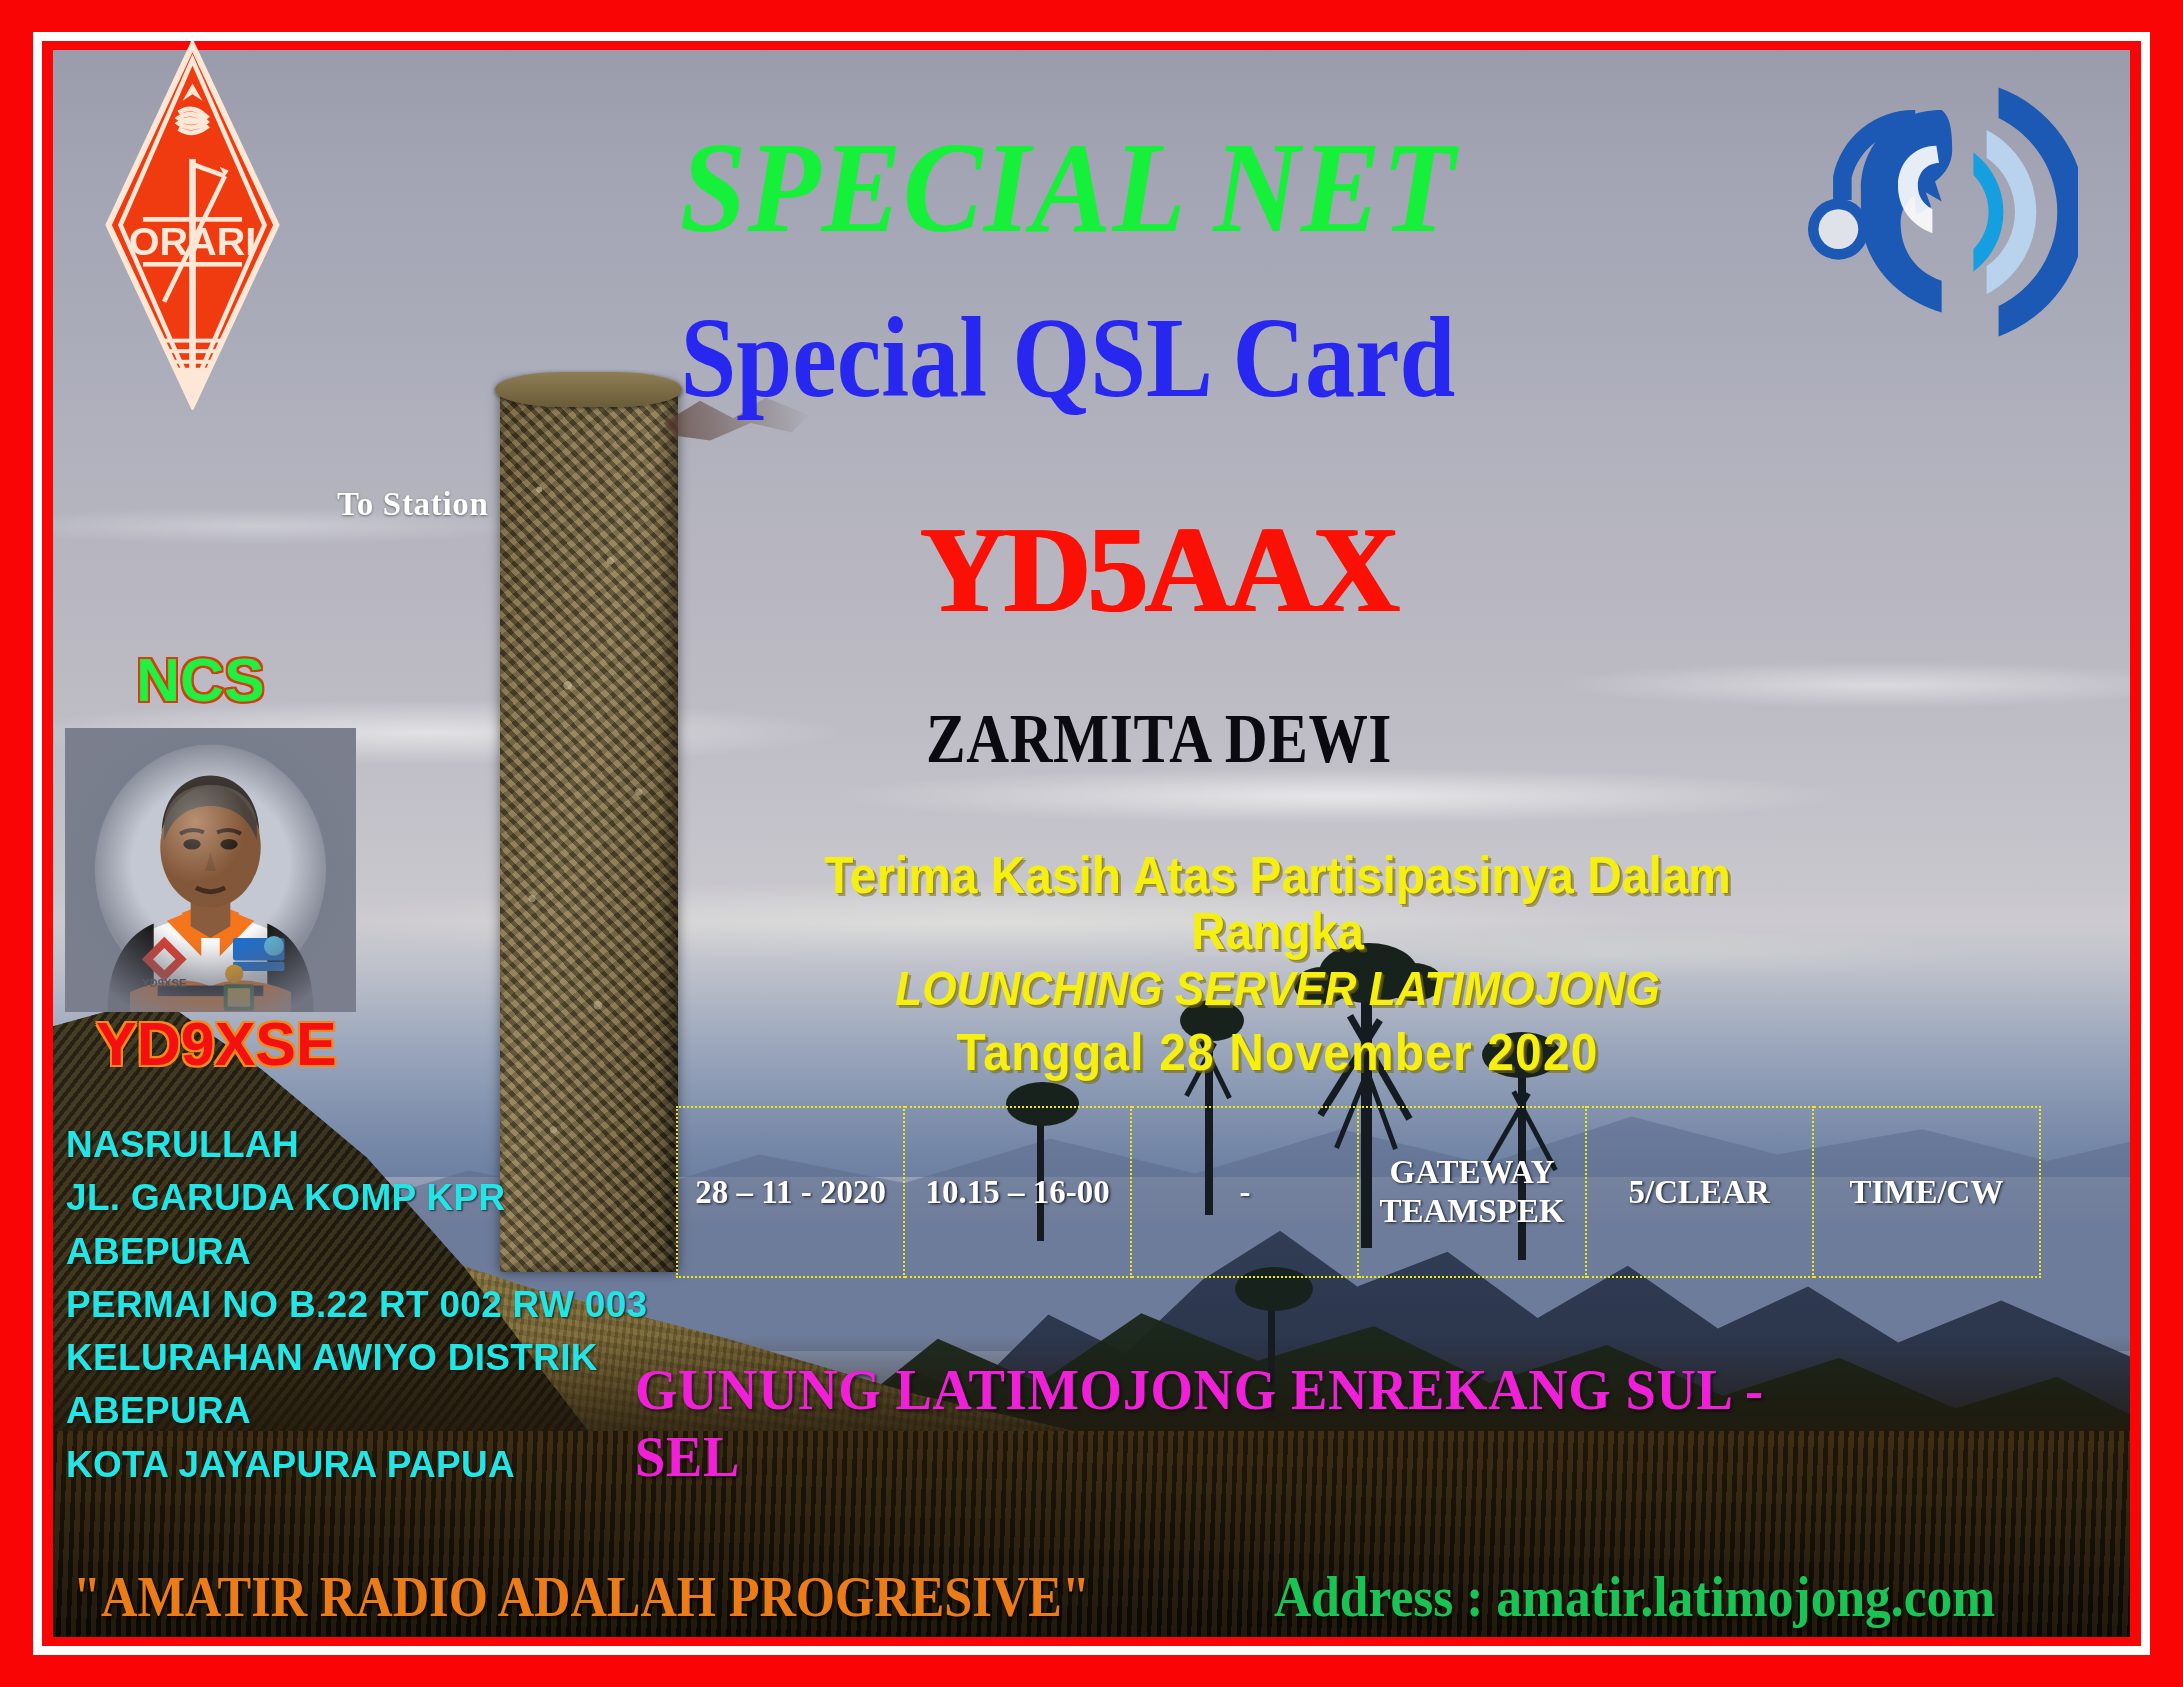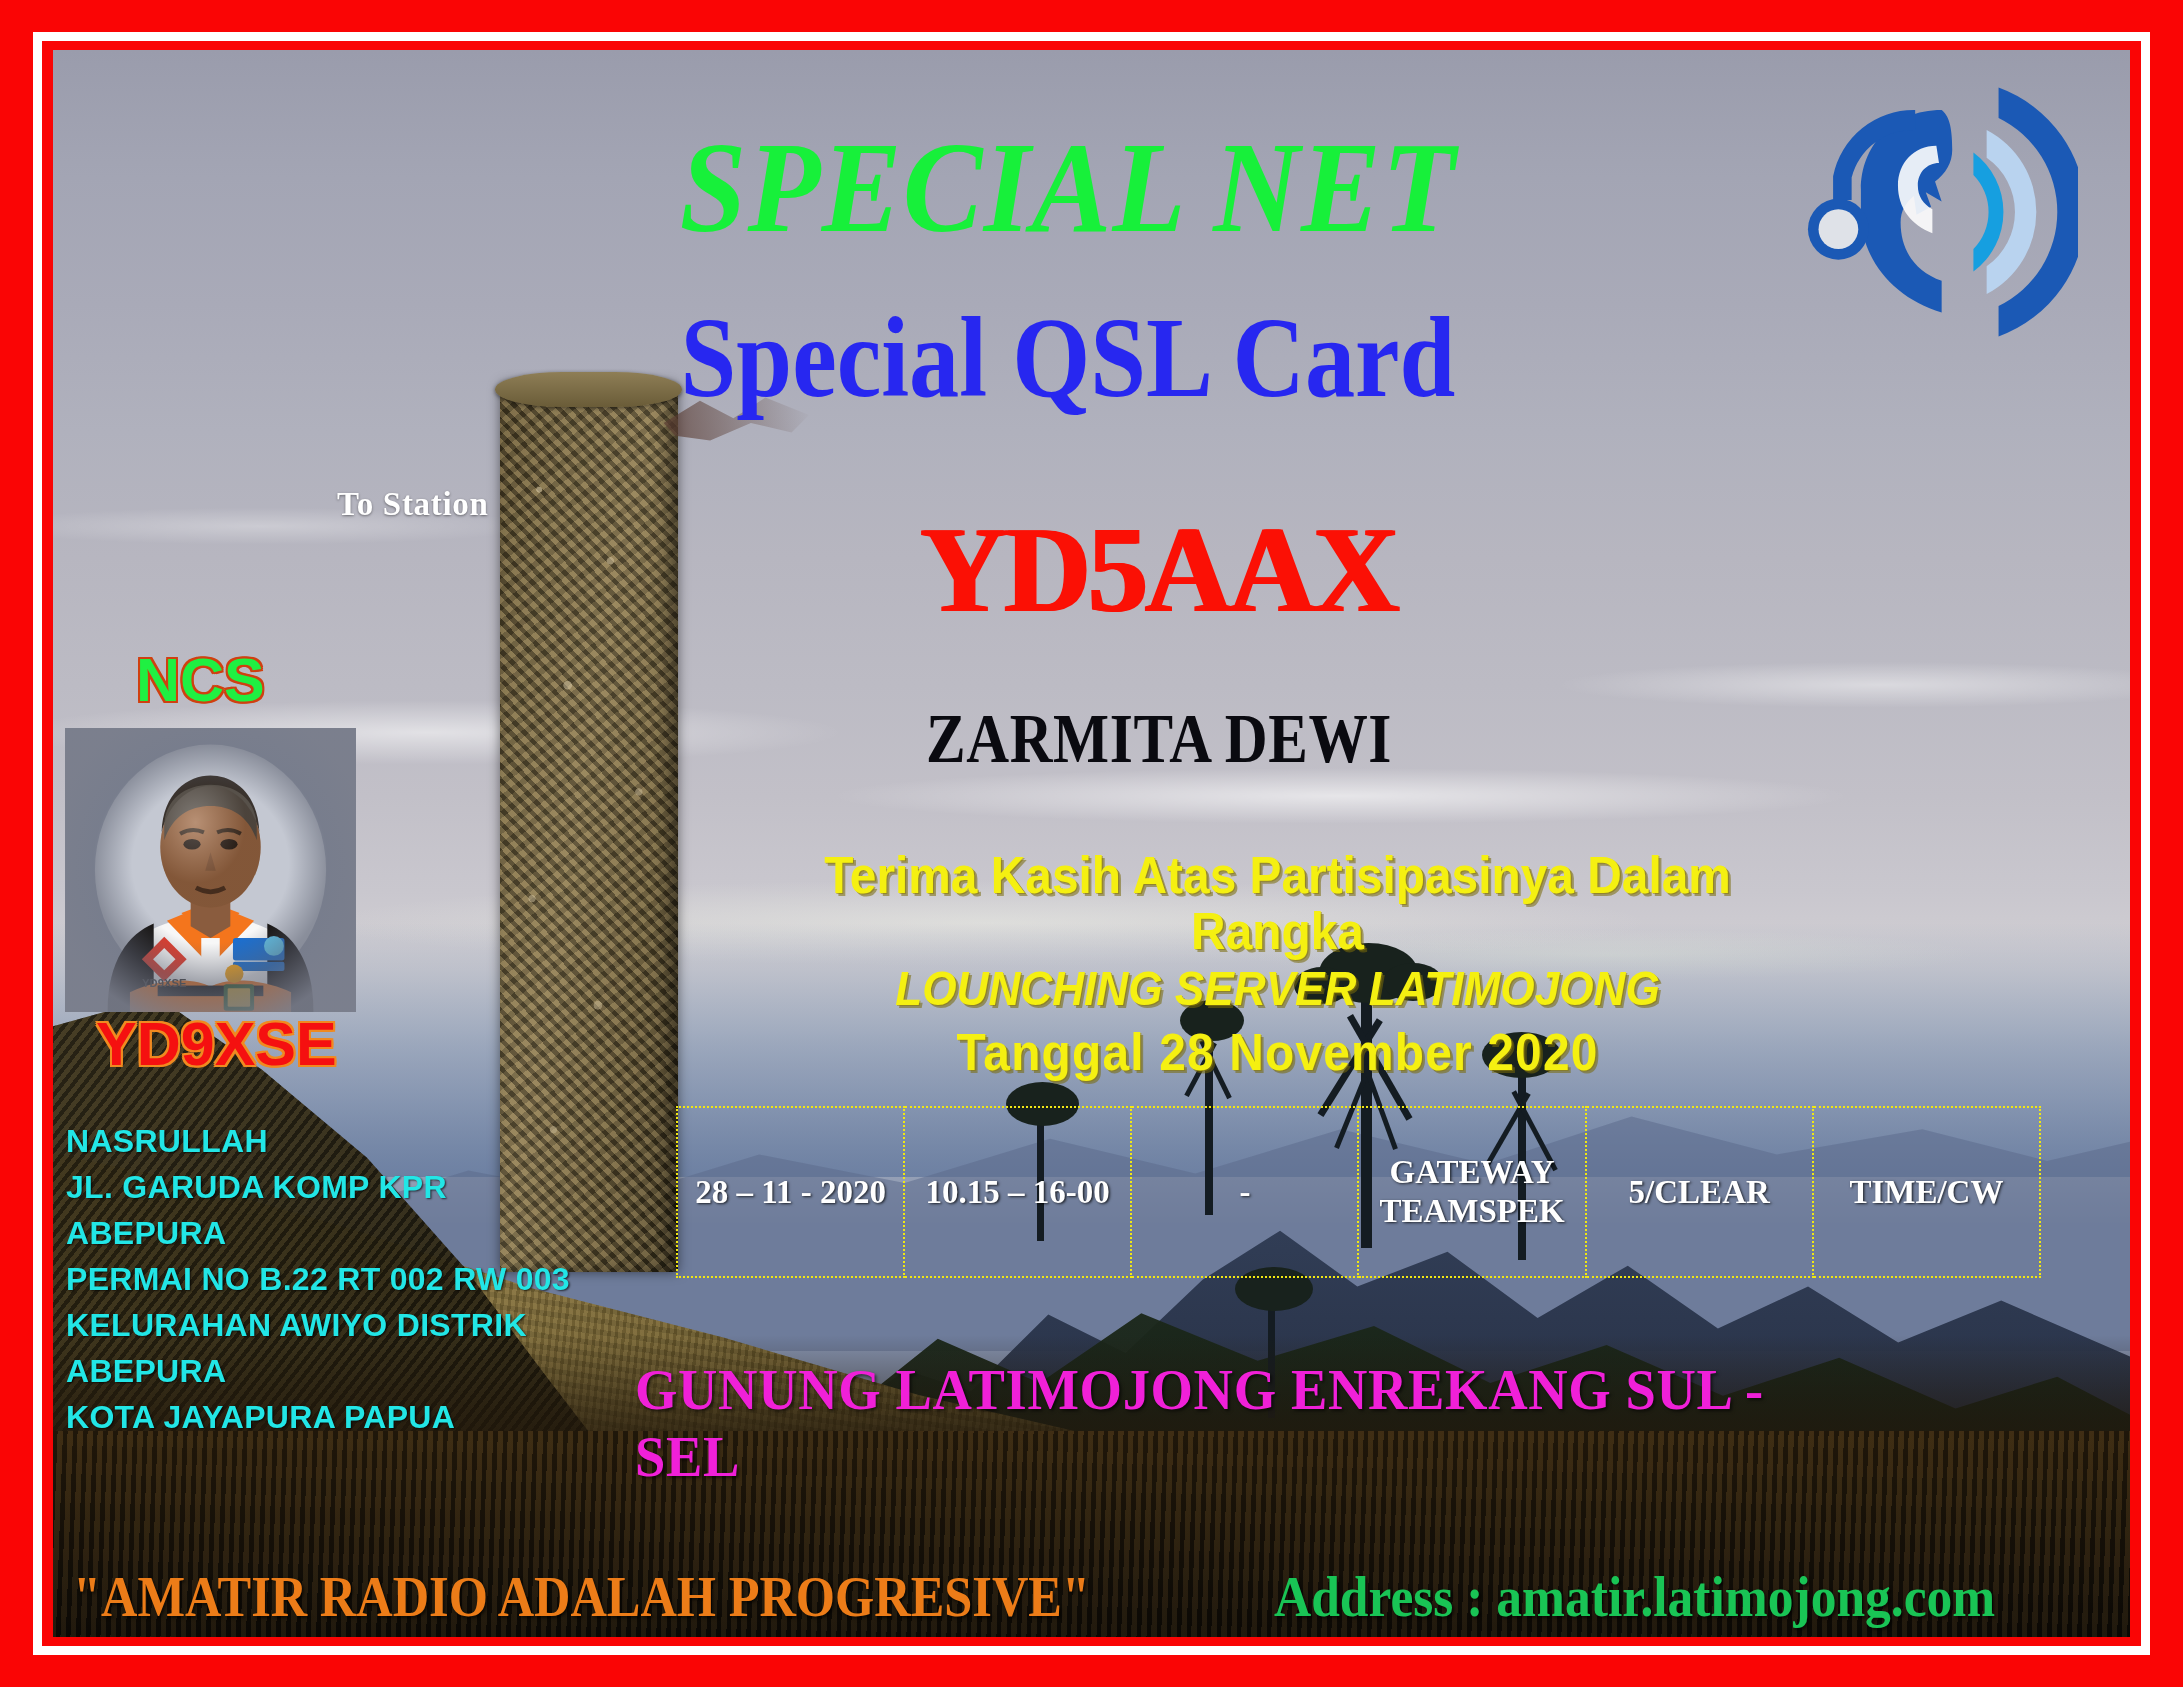--- a/index.html
+++ b/index.html
@@ -149,21 +149,21 @@
   #portrait{position:absolute;left:0;top:0;width:100%;height:100%;}
   #pvig{position:absolute;left:0;top:0;width:100%;height:100%;
       background:radial-gradient(ellipse 56% 58% at 50% 48%, rgba(0,0,0,0) 48%, rgba(90,95,110,.55) 72%, rgba(120,124,138,.92) 100%);}
   #ycall{position:absolute;left:96px;top:1009px;font-family:"Liberation Sans",sans-serif;
       font-weight:bold;font-size:61px;color:#f51010;
       text-shadow:-2px -2px 0 #f08a20,2px -2px 0 #f08a20,-2px 2px 0 #f08a20,2px 2px 0 #f08a20,
                   0 -2px 0 #f08a20,0 2px 0 #f08a20,-2px 0 0 #f08a20,2px 0 0 #f08a20;}
 
   
   #addr{position:absolute;left:66px;top:1118px;font-family:"Liberation Sans",sans-serif;
-      font-weight:bold;font-size:32px;line-height:1.44;color:#22e6e6;
+      font-weight:bold;font-size:37px;line-height:1.44;color:#22e6e6;
       text-shadow:1.3px 1.3px 2px rgba(0,0,0,.65);letter-spacing:0.3px;}
   #addr div{white-space:nowrap;}
 
   
   #qtable{position:absolute;left:676px;top:1106px;width:1365px;height:172px;
       border-collapse:collapse;table-layout:fixed;}
   #qtable td{border:2.6px dotted #f2e811;text-align:center;vertical-align:middle;
       color:#ffffff;font-family:"Liberation Serif",serif;font-weight:bold;
       text-shadow:1.3px 1.3px 2.6px rgba(0,0,0,.75);padding:0;}
   #qtable tr.hdr td{height:65px;font-size:33px;letter-spacing:0.7px;transform:scaleX(.9);}
@@ -237,20 +237,39 @@
     <div id="botdark"></div>
     <div id="botdark2"></div>
 
     <div id="cairn"></div>
     <div id="cairntop"></div>
     <div id="wisp"></div>
   </div>
 
   <div id="content">
 
+    <div id="orari">
+      <svg viewBox="0 0 270 560" xmlns="http://www.w3.org/2000/svg">
+        <polygon points="135,8 262,280 135,552 8,280" fill="#f03a10" stroke="#fde8d8" stroke-width="9"></polygon>
+        <polygon points="135,30 244,280 135,530 26,280" fill="none" stroke="#fde8d8" stroke-width="7"></polygon>
+        <rect x="130" y="180" width="10" height="330" fill="#fde8d8"></rect>
+        <path d="M135,66 L120,92 L135,82 L150,92 Z" fill="#fde8d8"></path>
+        <path d="M114,110 q21,-14 42,6 q-21,16 -42,2 q21,-14 42,6 q-21,16 -42,2 q21,-14 42,6 q-21,16 -42,2" fill="none" stroke="#fde8d8" stroke-width="7"></path>
+        <line x1="135" y1="188" x2="184" y2="206" stroke="#fde8d8" stroke-width="7"></line>
+        <path d="M184,206 L176,192 L190,198 Z" fill="#fde8d8"></path>
+        <line x1="184" y1="206" x2="92" y2="396" stroke="#fde8d8" stroke-width="7"></line>
+        <rect x="60" y="268" width="150" height="7" fill="#fde8d8"></rect>
+        <rect x="60" y="336" width="150" height="7" fill="#fde8d8"></rect>
+        <text x="135" y="326" text-anchor="middle" fill="#fde8d8" font-family="Liberation Sans, sans-serif" font-weight="bold" font-size="60">ORARI</text>
+        <rect x="88" y="452" width="94" height="6" fill="#fde8d8"></rect>
+        <rect x="96" y="468" width="78" height="6" fill="#fde8d8"></rect>
+        <rect x="104" y="484" width="62" height="6" fill="#fde8d8"></rect>
+        <polygon points="110,496 160,496 135,542" fill="#fde8d8"></polygon>
+      </svg>
+    </div>
 
     <div id="blogo">
       <svg viewBox="0 0 420 420" xmlns="http://www.w3.org/2000/svg">
         <path d="M300,22 a200,200 0 0 1 0,376 l0,-46 a158,158 0 0 0 0,-284 Z" fill="#1b59b5"></path>
         <path d="M282,86 a140,140 0 0 1 0,248 l0,-42 a100,100 0 0 0 0,-164 Z" fill="#b9d3ef"></path>
         <path d="M262,120 a112,112 0 0 1 0,180 l0,-34 a80,80 0 0 0 0,-112 Z" fill="#169fe0"></path>
         <path d="M214,56 C138,56 92,112 92,176 l0,36 c0,70 50,128 122,150 l0,-48
                  c-40,-14 -62,-46 -62,-88 c0,-18 8,-30 20,-40 l4,28 l22,-12 l-8,-22 l24,14
                  l-10,-30 c16,-12 26,-28 26,-48 C230,78 224,64 214,56 Z" fill="#1b59b5"></path>
         <path d="M206,110 c-34,0 -58,26 -58,60 c0,34 20,60 52,72 l0,-36

